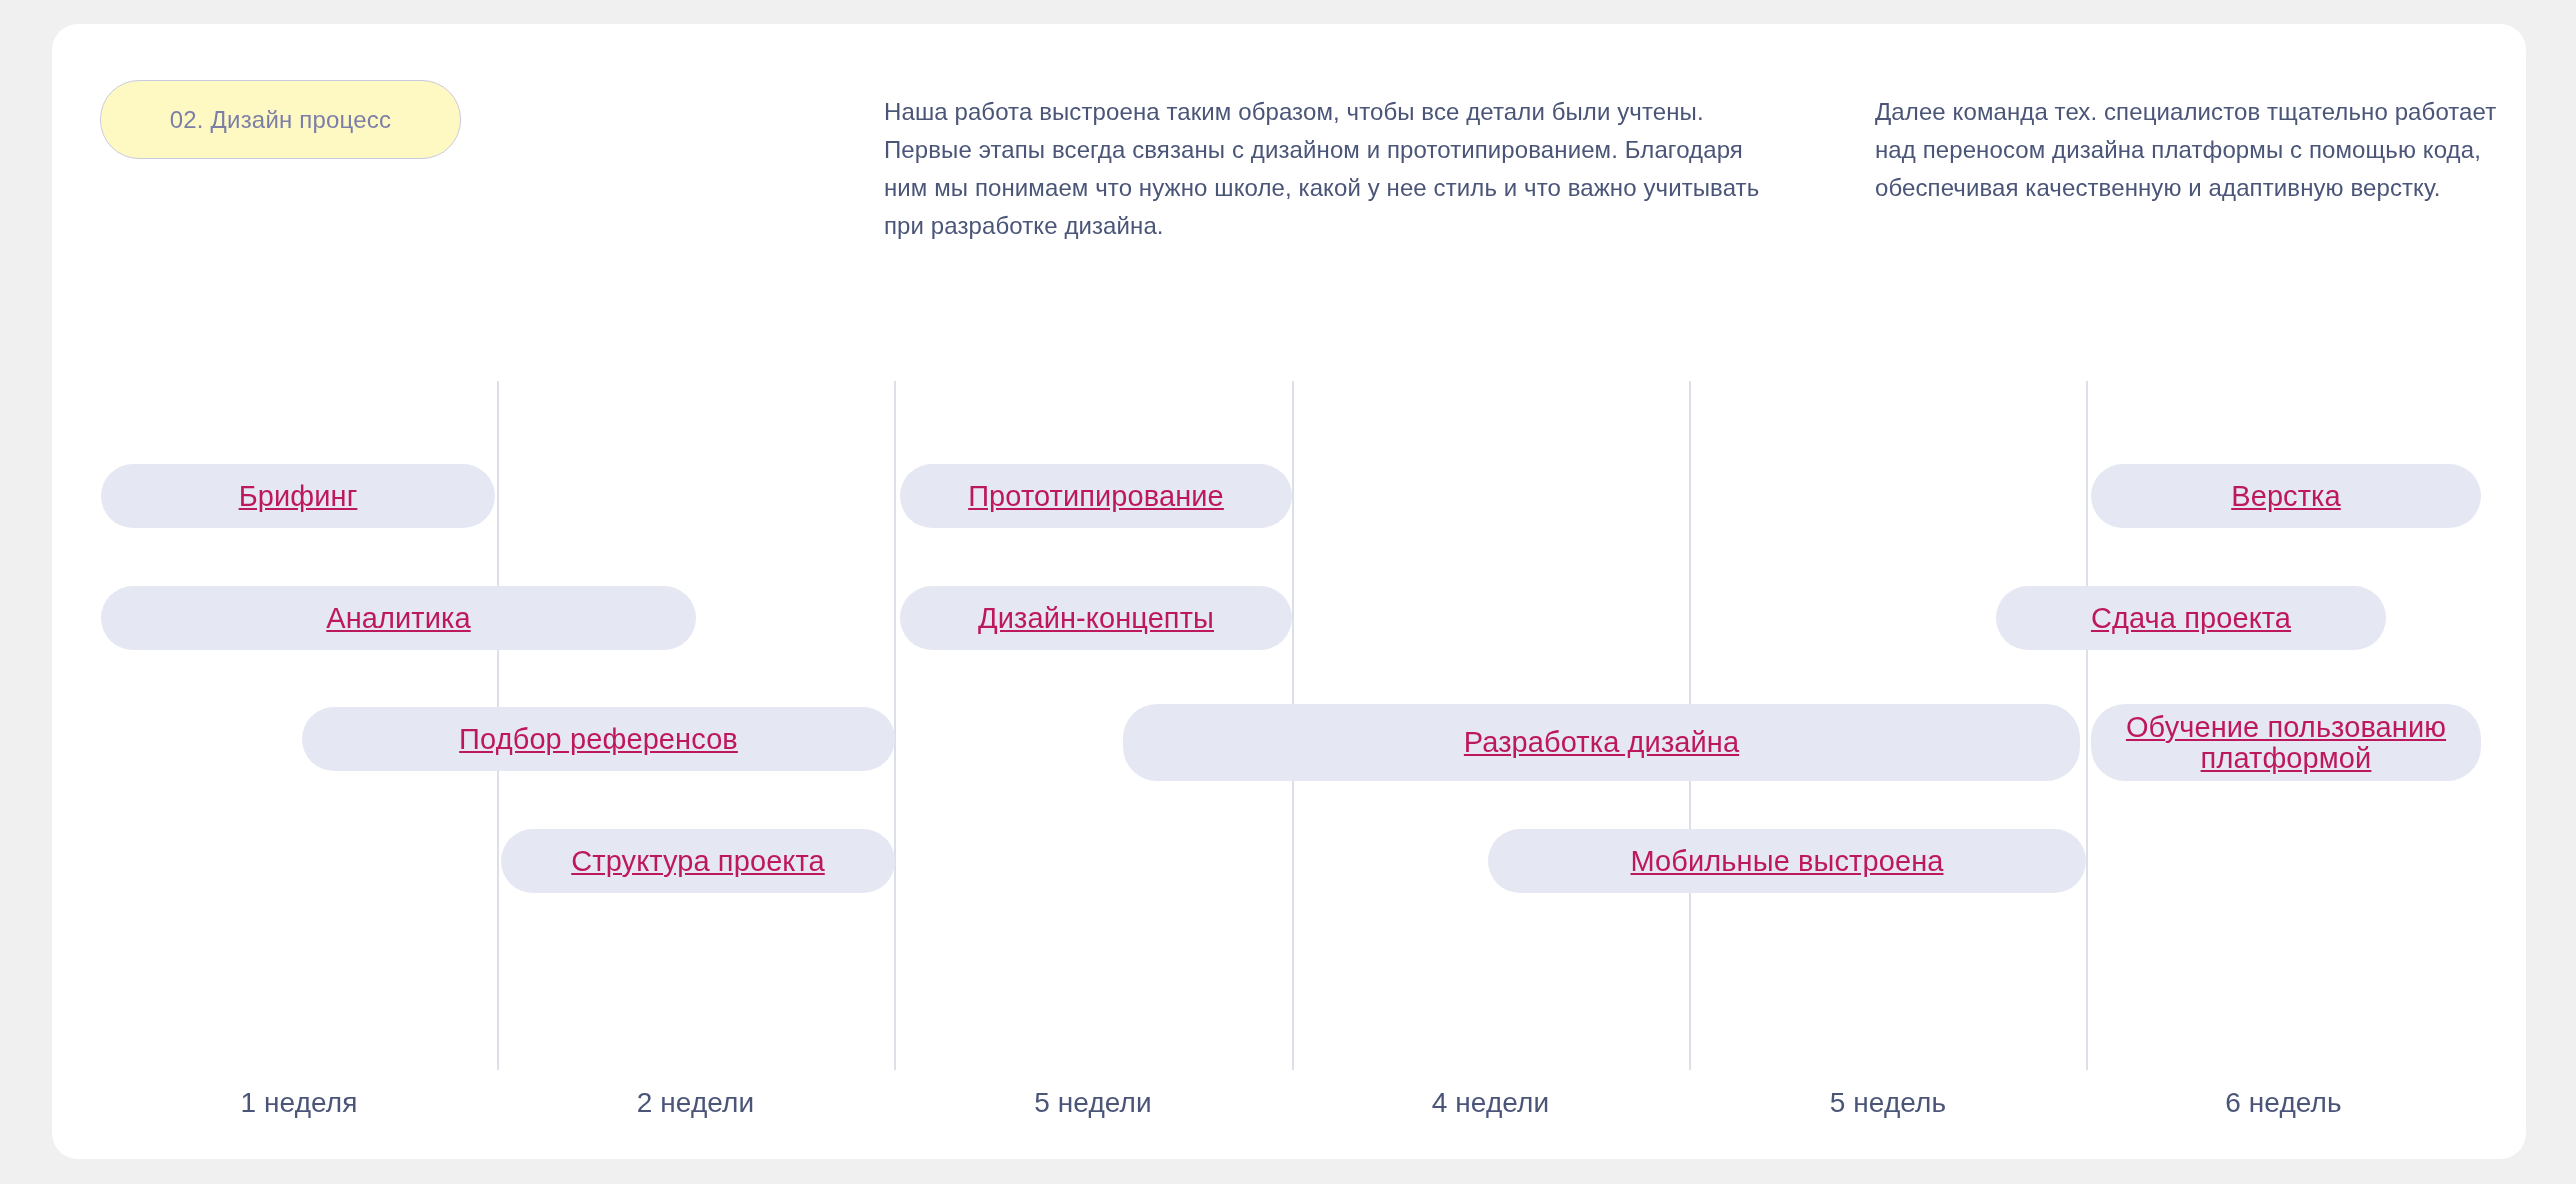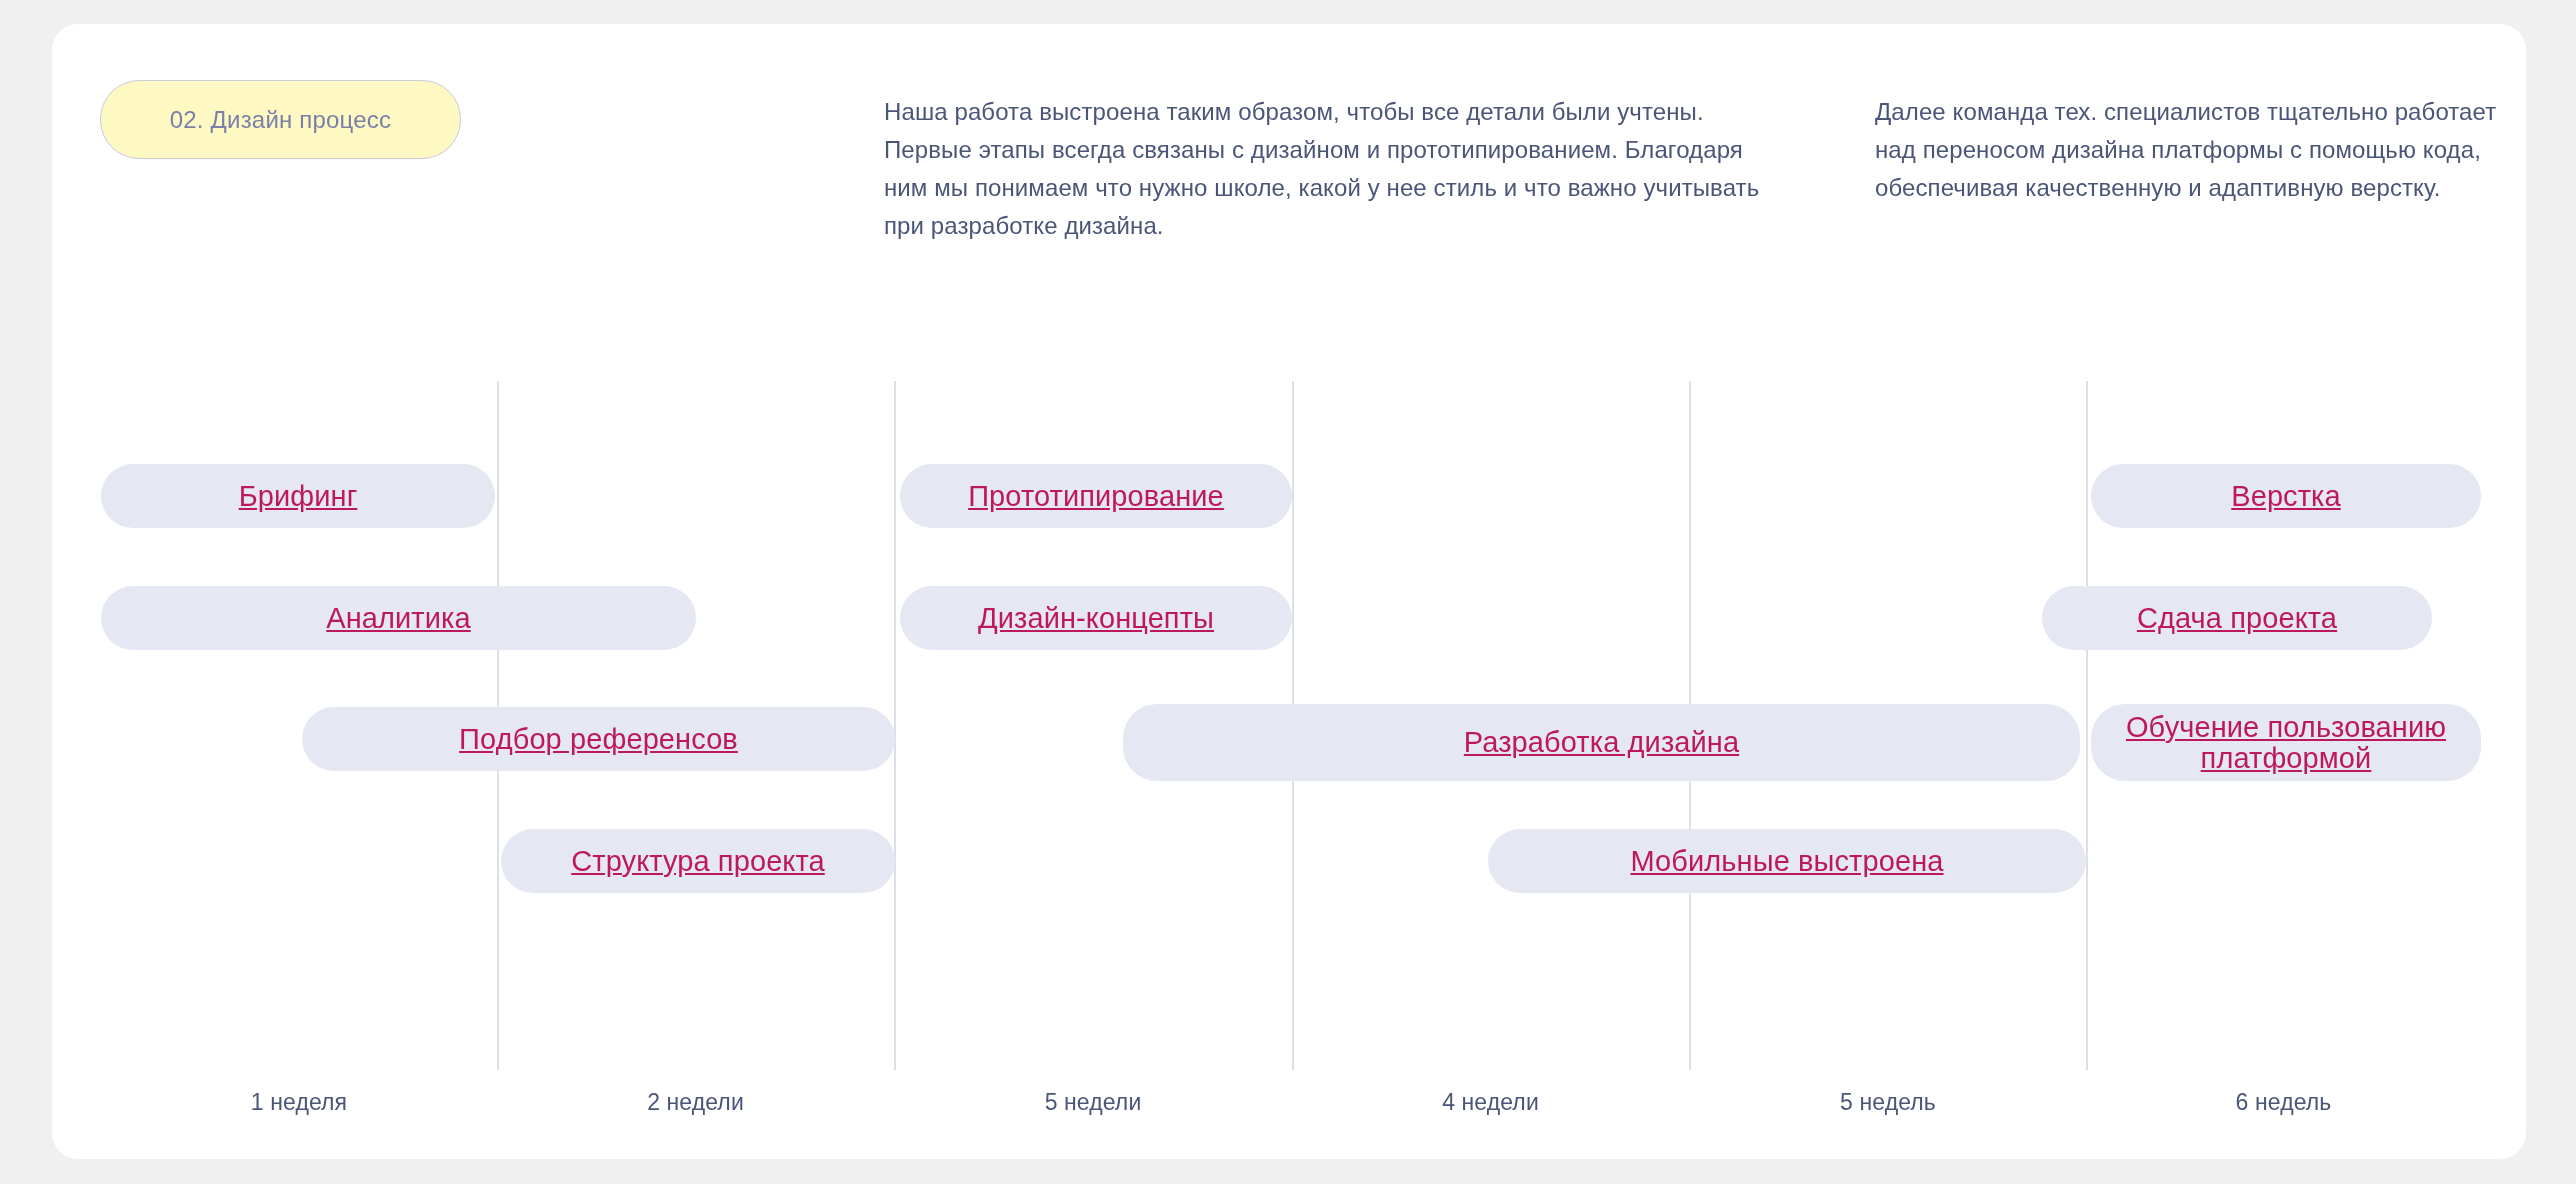--- a/index.html
+++ b/index.html
@@ -99,21 +99,21 @@
 
   
   .axis-label {
     position: absolute;
     top: 1061px;
     height: 35px;
     display: flex;
     align-items: center;
     justify-content: center;
     color: #4a5578;
-    font-size: 23px;
+    font-size: 28px;
     letter-spacing: 0.1px;
   }
 </style>
 </head>
 <body>
 
 <div id="root">
   <div class="card">
 
     <div class="badge">
@@ -157,21 +157,21 @@
           </div>
           <div class="bar tall" style="left: 1071px; top: 680px; width: 957px;">
             <span>Разработка дизайна</span>
           </div>
           <div class="bar" style="left: 1436px; top: 805px; width: 598px;">
             <span>Мобильные выстроена</span>
           </div>
           <div class="bar" style="left: 2039px; top: 440px; width: 390px;">
             <span>Верстка</span>
           </div>
-          <div class="bar" style="left: 1990px; top: 562px; width: 390px;">
+          <div class="bar" style="left: 1944px; top: 562px; width: 390px;">
             <span>Сдача проекта</span>
           </div>
           <div class="bar tall" style="left: 2039px; top: 680px; width: 390px;">
             <span>Обучение пользованию платформой</span>
           </div>
         </div>
       <div id="axis">
           <div class="axis-label" style="left: 49px; width: 396px;">
             <span>1 неделя</span>
           </div>

